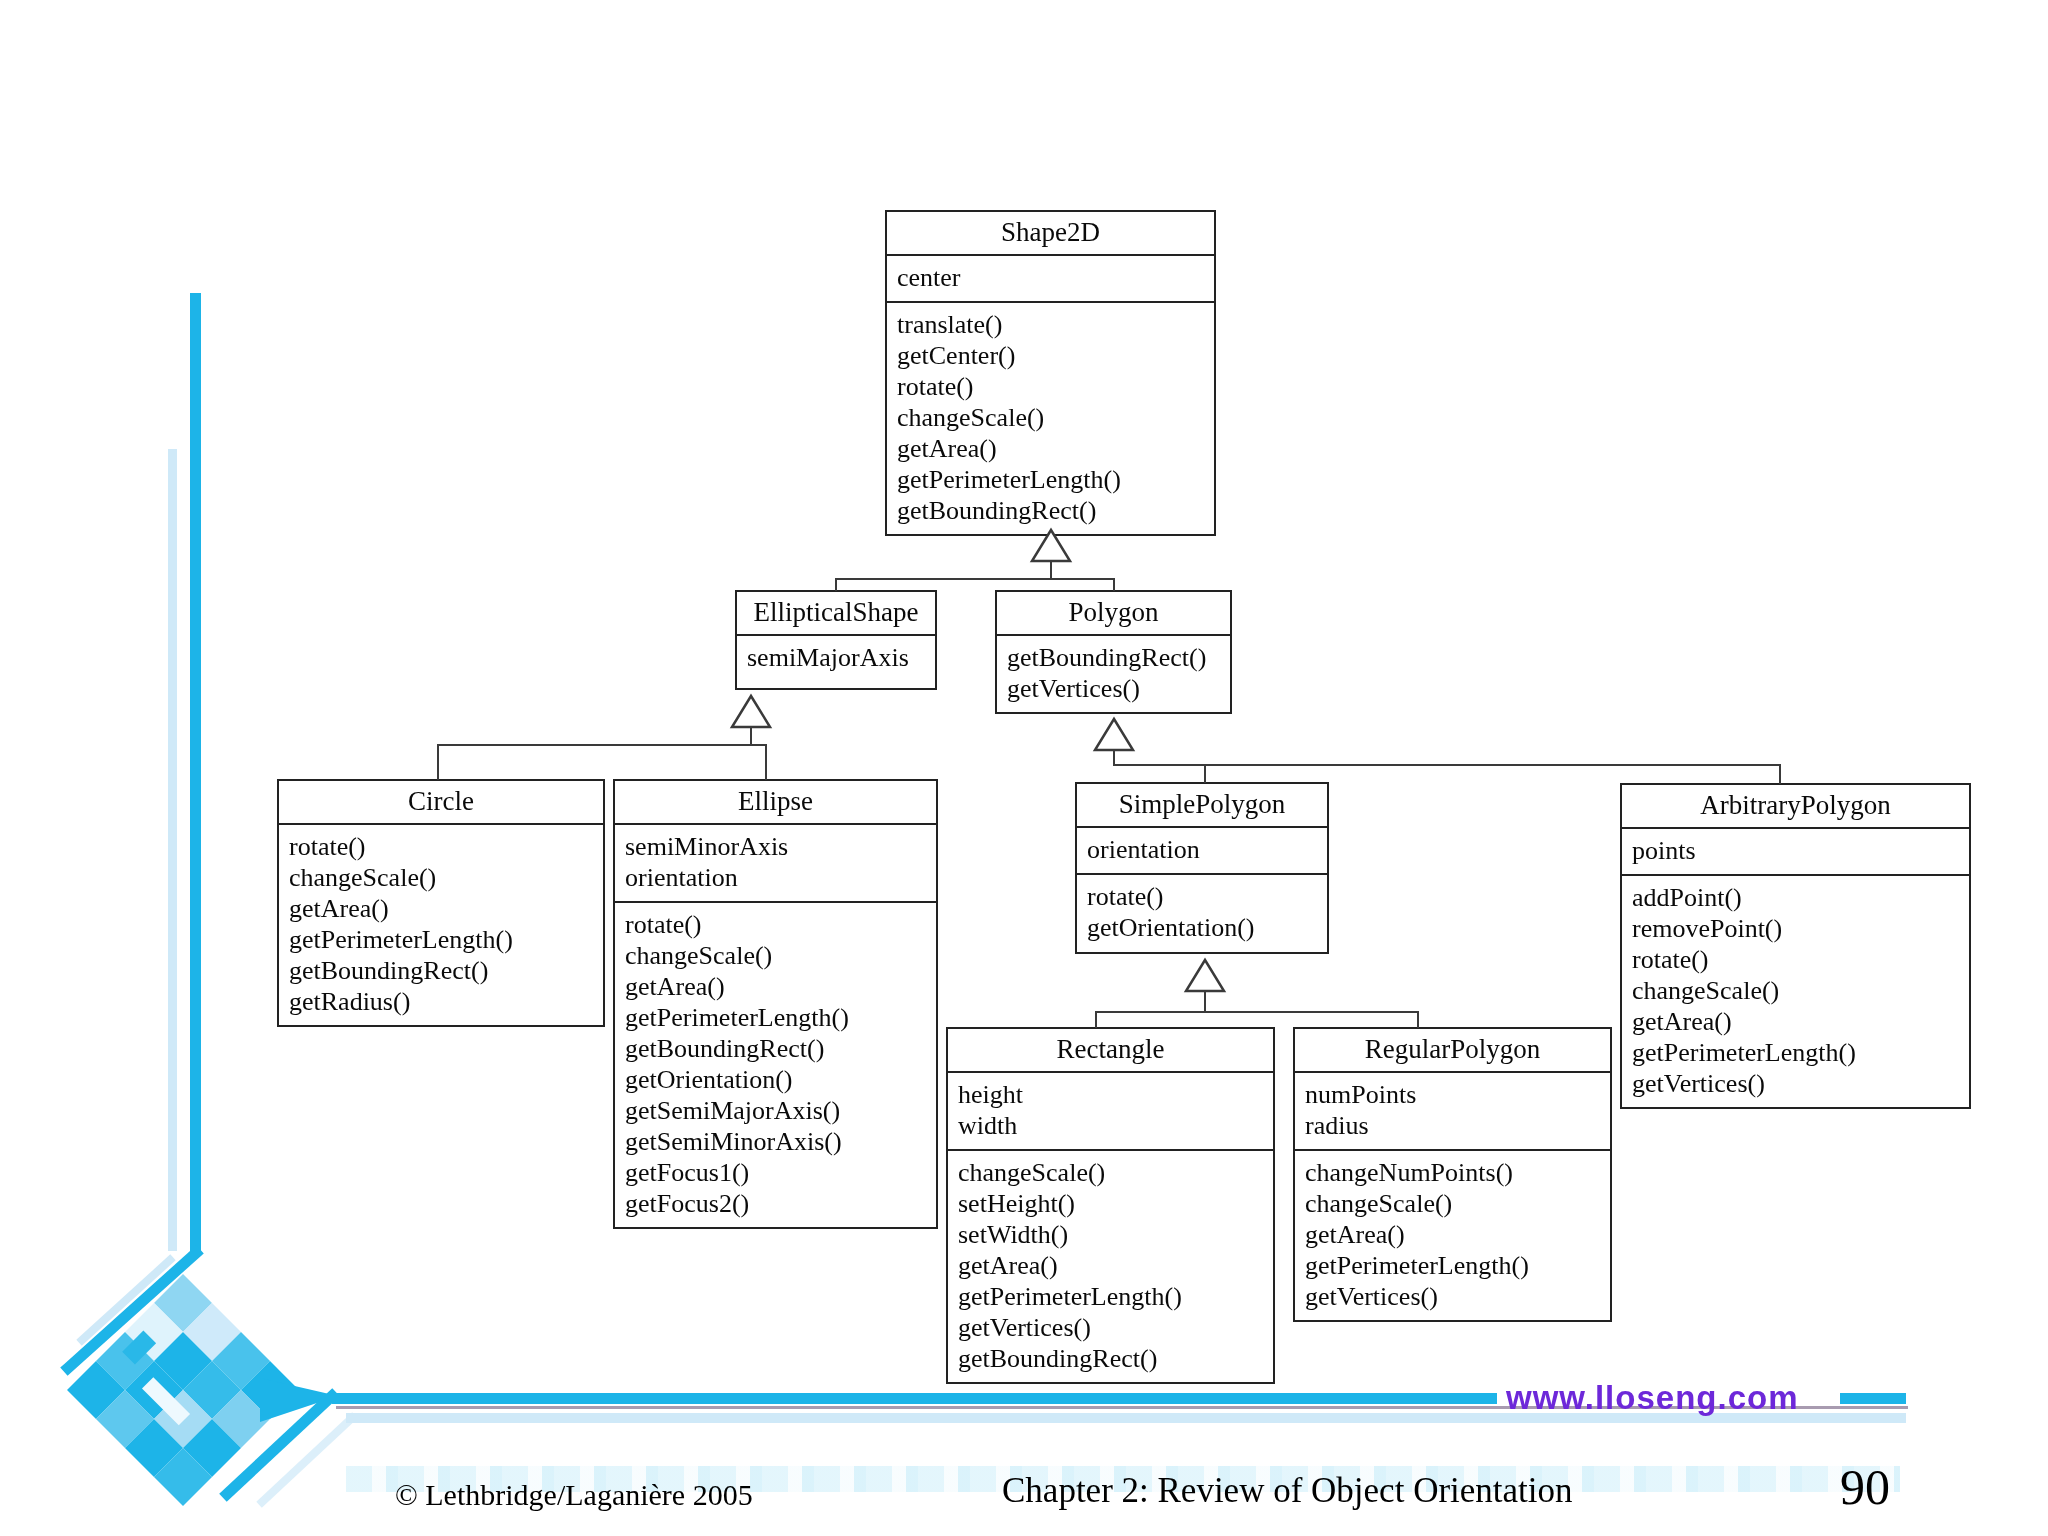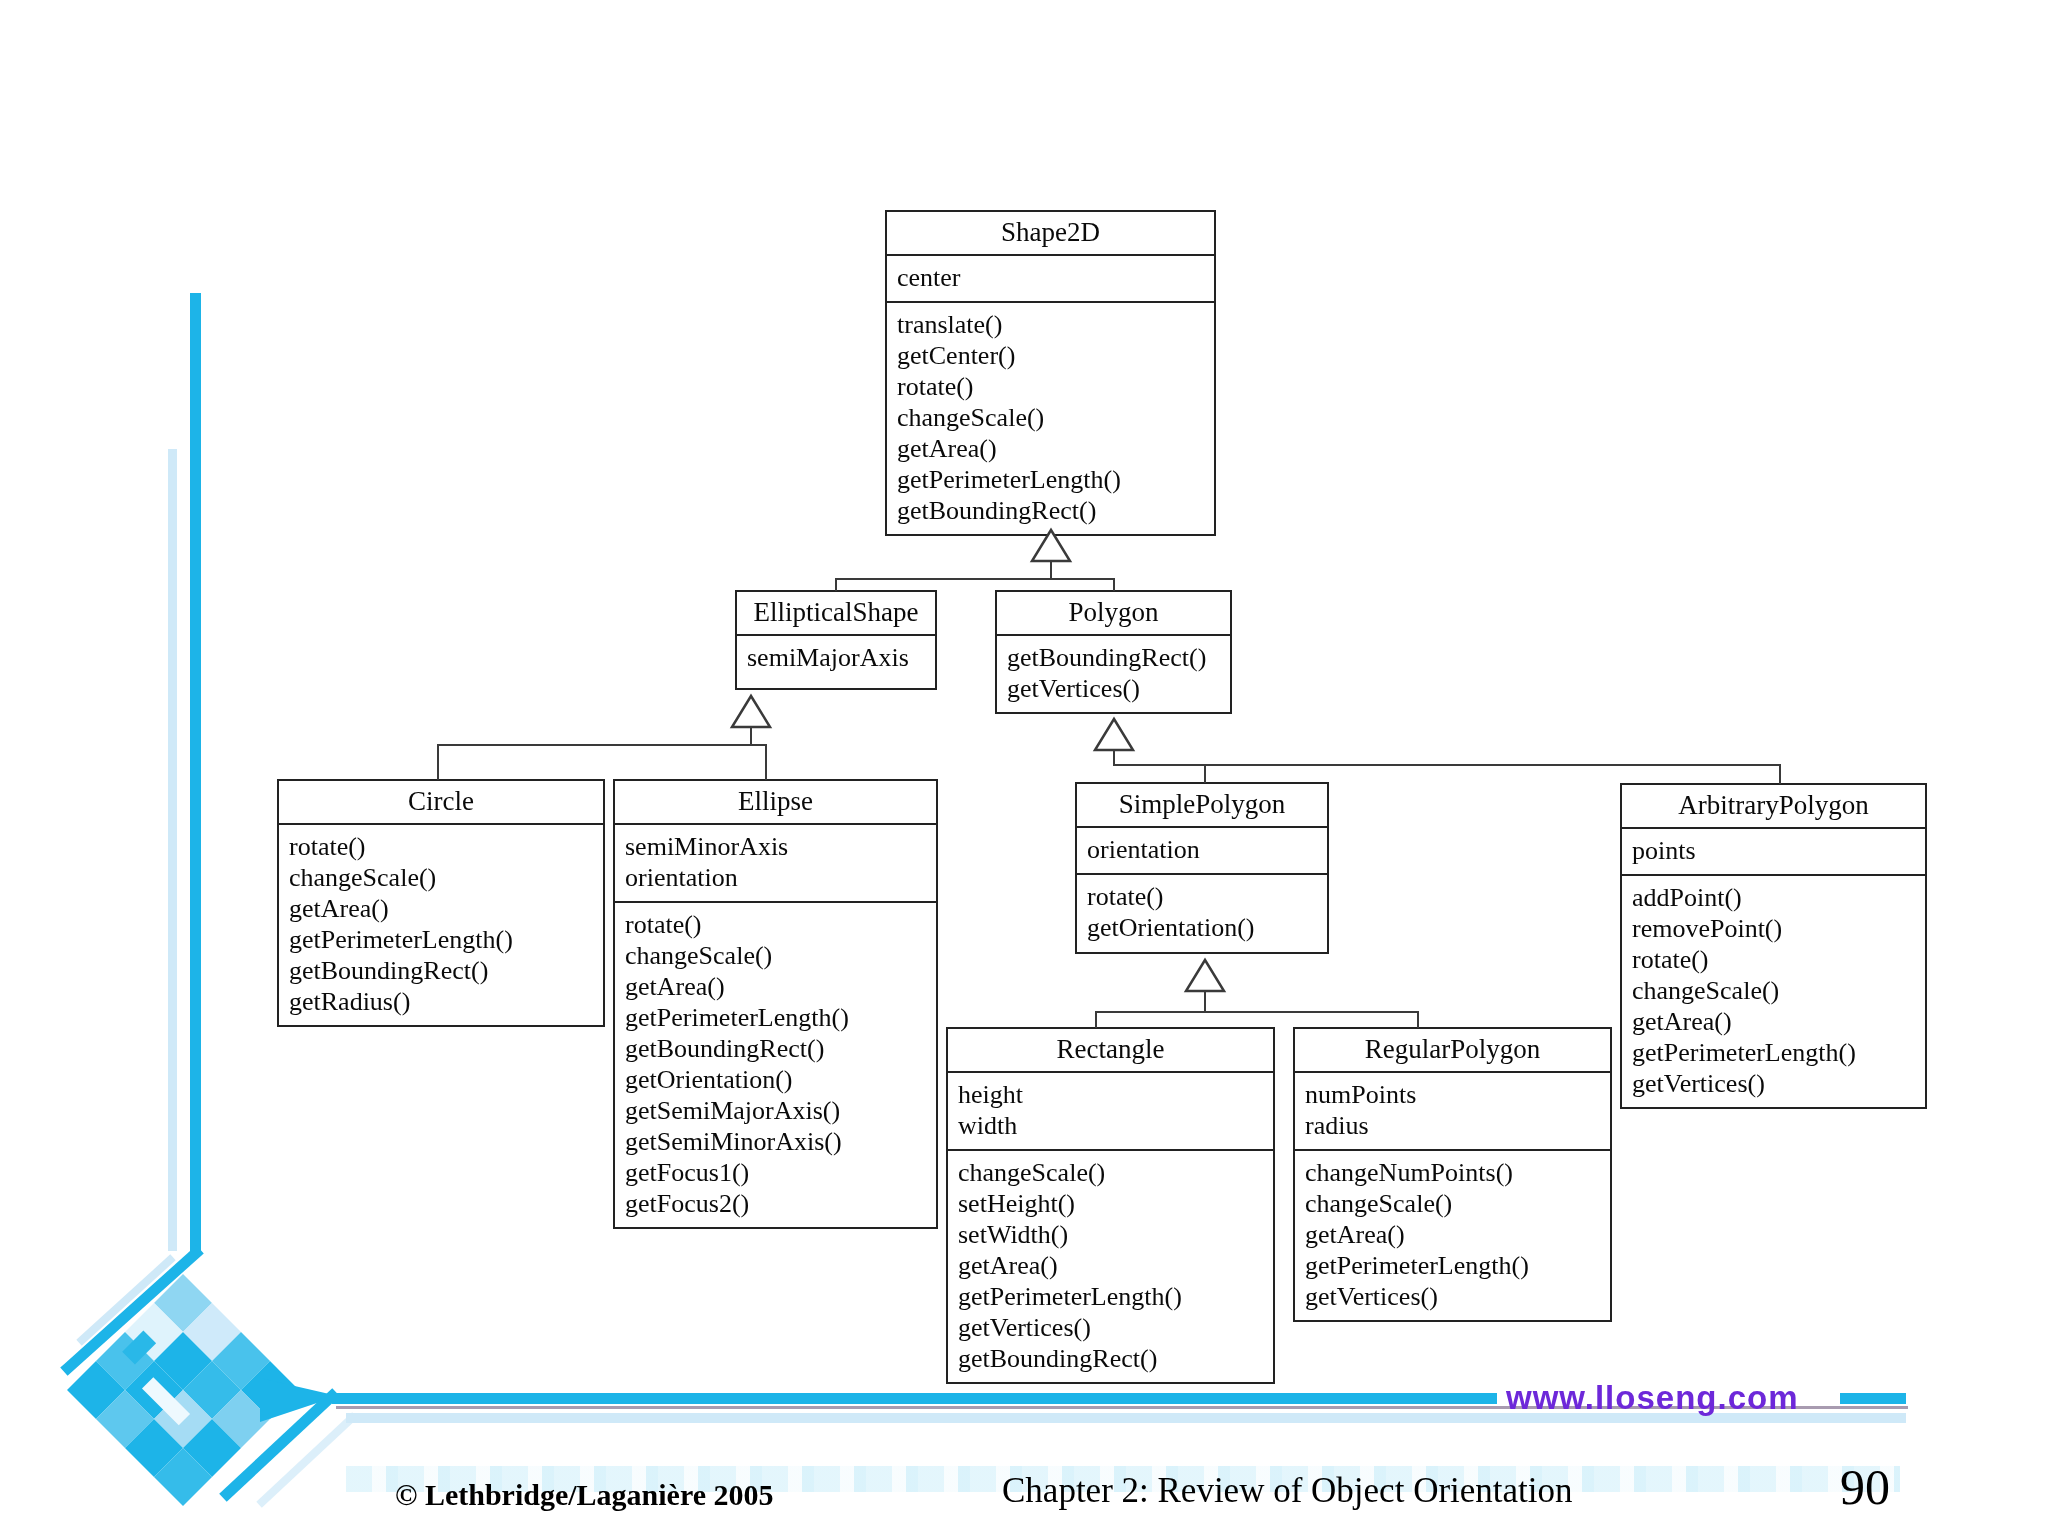--- a/index.html
+++ b/index.html
@@ -20,21 +20,21 @@
              font-size:26px;line-height:31px;color:#0a0a0a;}
   .uml-name{text-align:center;padding:5px 8px 6px;font-size:27px;}
   .uml-attrs,.uml-methods{border-top:2px solid #222;padding:6px 10px 8px;}
   .uml-attrs div,.uml-methods div{white-space:nowrap;}
 
   
   .conn{position:absolute;background:#3a3a3a;}
   .tri{position:absolute;}
 
   
-  .footer-copyright{position:absolute;left:395px;top:1478px;font-size:30px;font-weight:bold;}
+  .footer-copyright{position:absolute;left:395px;top:1478px;font-size:30px;}
   .footer-chapter{position:absolute;left:1002px;top:1471px;font-size:35px;}
   .footer-page{position:absolute;left:1840px;top:1458px;font-size:50px;}
   .footer-site{position:absolute;left:1506px;top:1379px;
                font-family:"Liberation Sans",sans-serif;font-weight:bold;
                font-size:33px;color:#6d28d9;letter-spacing:1px;}
 
   .faint-band{position:absolute;left:346px;top:1466px;width:1554px;height:26px;
               background:repeating-linear-gradient(90deg,
                 rgba(29,180,232,0.12) 0 26px,
                 rgba(29,180,232,0.03) 26px 40px,
@@ -116,21 +116,21 @@
     <div class="uml-name">SimplePolygon</div>
     <div class="uml-attrs">
         <div>orientation</div>
       </div>
     <div class="uml-methods">
         <div>rotate()</div>
         <div>getOrientation()</div>
       </div>
   </div>
 
-  <div class="uml-class" style="left:1620px;top:783px;width:307px;min-height:320px;">
+  <div class="uml-class" style="left:1620px;top:783px;width:351px;min-height:320px;">
     <div class="uml-name">ArbitraryPolygon</div>
     <div class="uml-attrs">
         <div>points</div>
       </div>
     <div class="uml-methods">
         <div>addPoint()</div>
         <div>removePoint()</div>
         <div>rotate()</div>
         <div>changeScale()</div>
         <div>getArea()</div>

